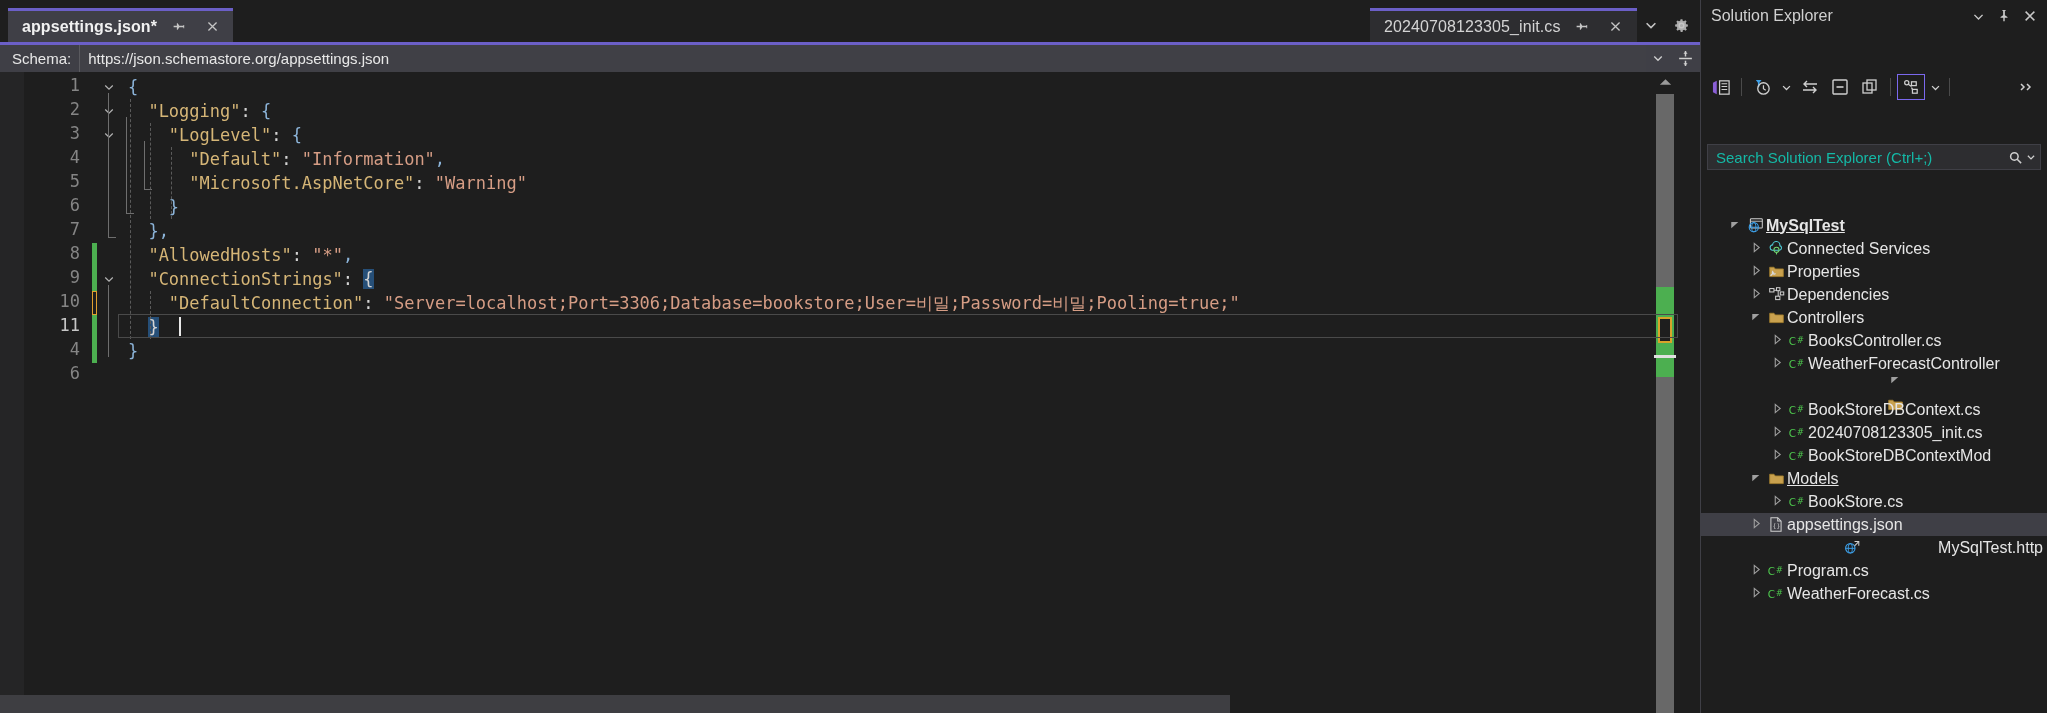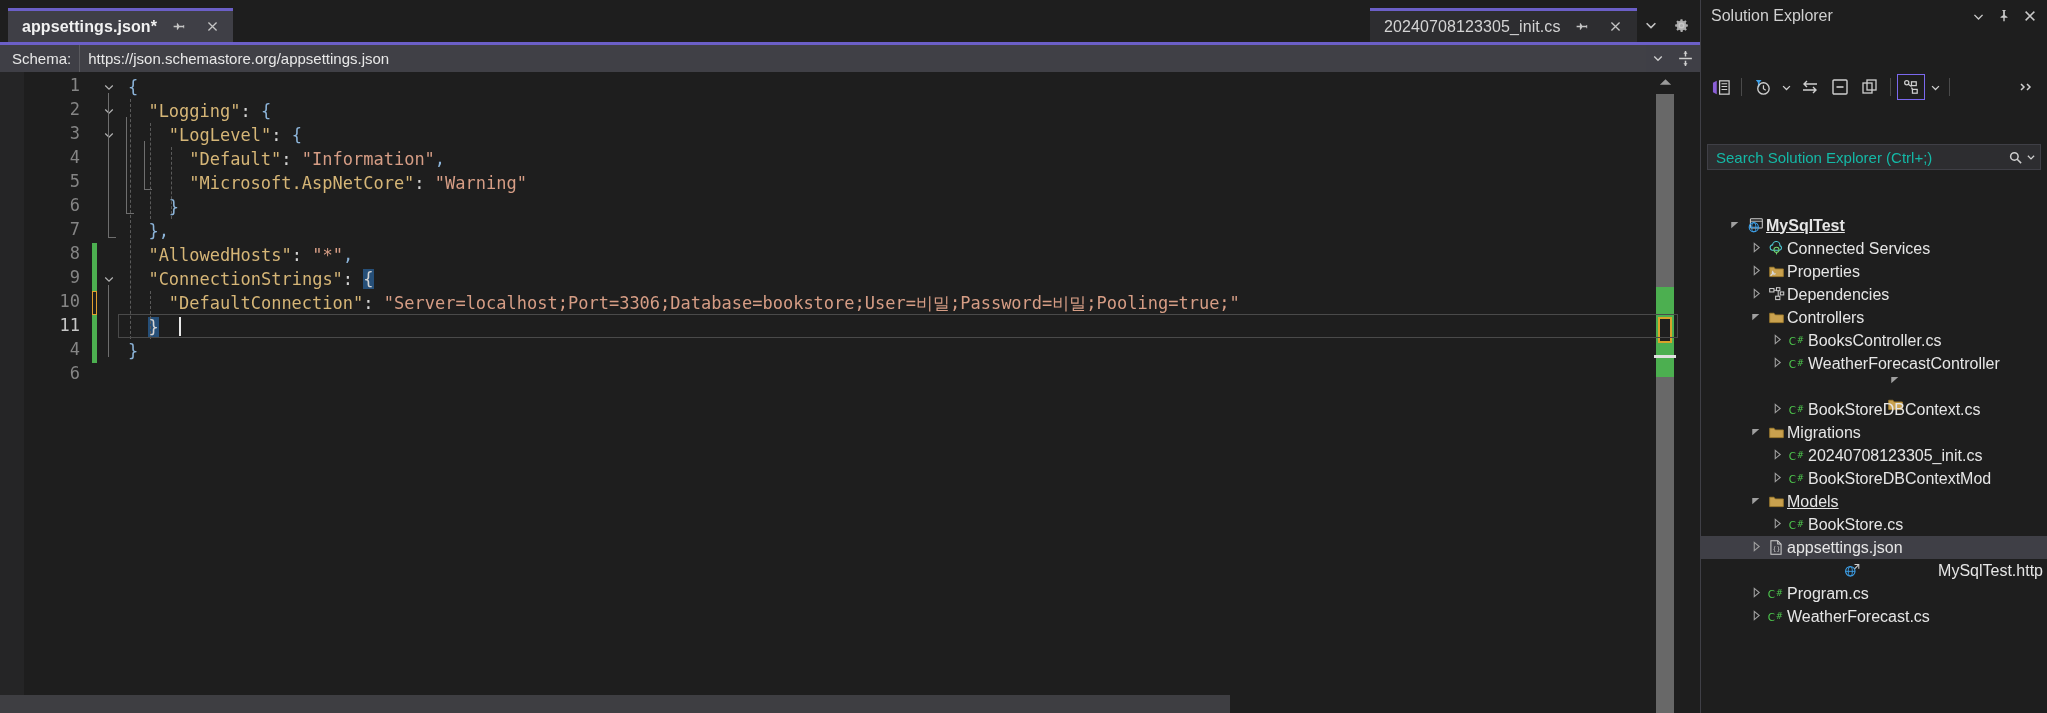--- a/index.html
+++ b/index.html
@@ -507,31 +507,20 @@
               <path d="M2.5 1.5 L8 6 L2.5 10.5 Z" fill="none" stroke="#a0a0a0" stroke-width="1.2"></path>
             </svg></span>
           <span class="tn-icon">
             <svg width="19" height="16" viewBox="0 0 22 16">
               <text x="1" y="13" font-family="DejaVu Sans, sans-serif" font-size="12" fill="#4ec94e">C</text>
               <text x="10" y="10" font-family="DejaVu Sans, sans-serif" font-size="10" fill="#4ec94e">#</text>
             </svg>
           </span>
           <span class="tn-label">BookStoreDBContext.cs</span>
         </div>
-        <div class="tn" style="padding-left: 46px;">
-          <span class="tn-arrow"><svg width="10" height="10" viewBox="0 0 12 12">
-              <path d="M1.5 2.5 L10 2.5 L1.5 10 Z" fill="#a0a0a0"></path>
-            </svg></span>
-          <span class="tn-icon">
-            <svg width="17" height="17" viewBox="0 0 20 20">
-              <path d="M2 5h5l1.5 2H18v9H2z" fill="#c9a14e" stroke="#a37f2e" stroke-width="1"></path>
-            </svg>
-          </span>
-          <span class="tn-label">Migrations</span>
-        </div>
         <div class="tn" style="padding-left: 67px;">
           <span class="tn-arrow"><svg width="9" height="11" viewBox="0 0 10 12">
               <path d="M2.5 1.5 L8 6 L2.5 10.5 Z" fill="none" stroke="#a0a0a0" stroke-width="1.2"></path>
             </svg></span>
           <span class="tn-icon">
             <svg width="19" height="16" viewBox="0 0 22 16">
               <text x="1" y="13" font-family="DejaVu Sans, sans-serif" font-size="12" fill="#4ec94e">C</text>
               <text x="10" y="10" font-family="DejaVu Sans, sans-serif" font-size="10" fill="#4ec94e">#</text>
             </svg>
           </span>

